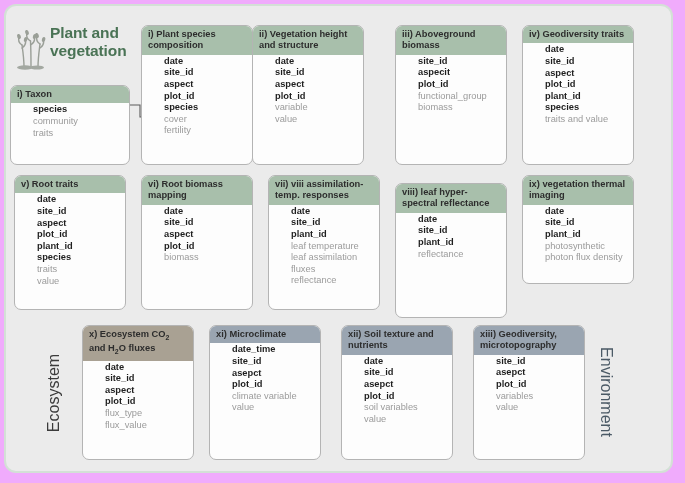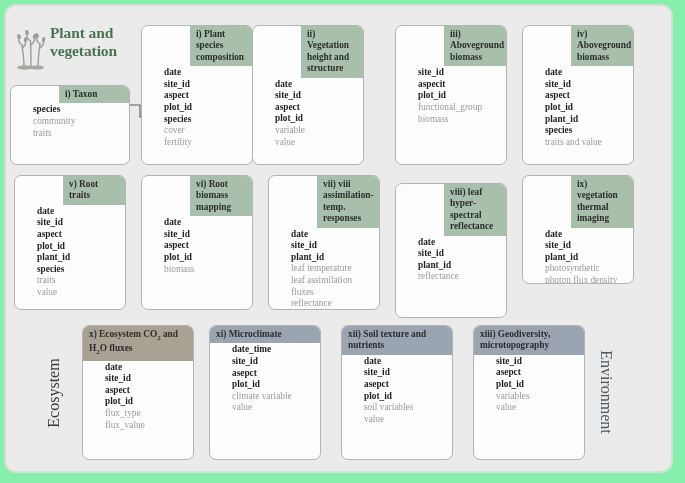--- a/index.html
+++ b/index.html
@@ -8,22 +8,21 @@
     background: #ffffff;
   }
   body {
     font-family: "Liberation Sans", sans-serif;
   }
   #canvas {
     position: relative;
     width: 685px;
     height: 483px;
     overflow: hidden;
-    background: #86efac;
-    font-family: Liberation Serif, serif;
+    background: #f0abfc;
   }
   
   .outer-frame {
     position: absolute;
     left: 4px;
     top: 4px;
     width: 669px;
     height: 469px;
     box-sizing: border-box;
     background: #ebebeb;
@@ -66,21 +65,21 @@
     overflow: hidden;
   }
   .ebox-head {
     box-sizing: border-box;
     padding: 3px 5px 3px 6px;
     font-size: 9.3px;
     font-weight: bold;
     line-height: 11.4px;
     color: #2d2d2d;
   }
-  .ebox.green  > .ebox-head { background: #a8bfab; margin-left: 48px; }
+  .ebox.green  > .ebox-head { background: #a8bfab; }
   .ebox.taupe  > .ebox-head { background: #a9a193; }
   .ebox.slate  > .ebox-head { background: #9aa5b1; }
   .ebox-fields {
     padding: 1px 5px 4px 22px;
   }
   .fld {
     font-size: 9.3px;
     line-height: 11.6px;
     color: #9b9b9b;
     white-space: nowrap;
@@ -224,21 +223,21 @@
         <div class="ebox-head">iii) Aboveground biomass</div>
         <div class="ebox-fields">
           <div class="fld key">site_id</div>
           <div class="fld key">aspecit</div>
           <div class="fld key">plot_id</div>
           <div class="fld">functional_group</div>
           <div class="fld">biomass</div>
         </div>
       </div>
       <div class="ebox green" style="left: 522px; top: 25px; width: 112px; height: 140px;">
-        <div class="ebox-head">iv) Aboveground biomass</div>
+        <div class="ebox-head">iv) Geodiversity traits</div>
         <div class="ebox-fields">
           <div class="fld key">date</div>
           <div class="fld key">site_id</div>
           <div class="fld key">aspect</div>
           <div class="fld key">plot_id</div>
           <div class="fld key">plant_id</div>
           <div class="fld key">species</div>
           <div class="fld">traits and value</div>
         </div>
       </div>

